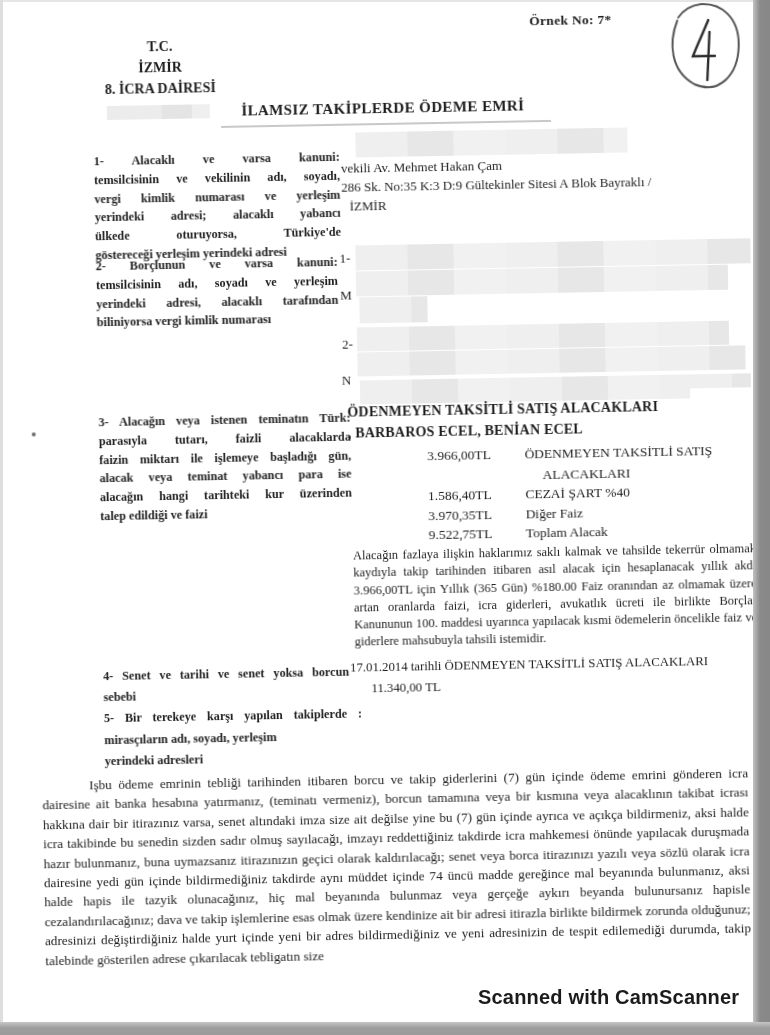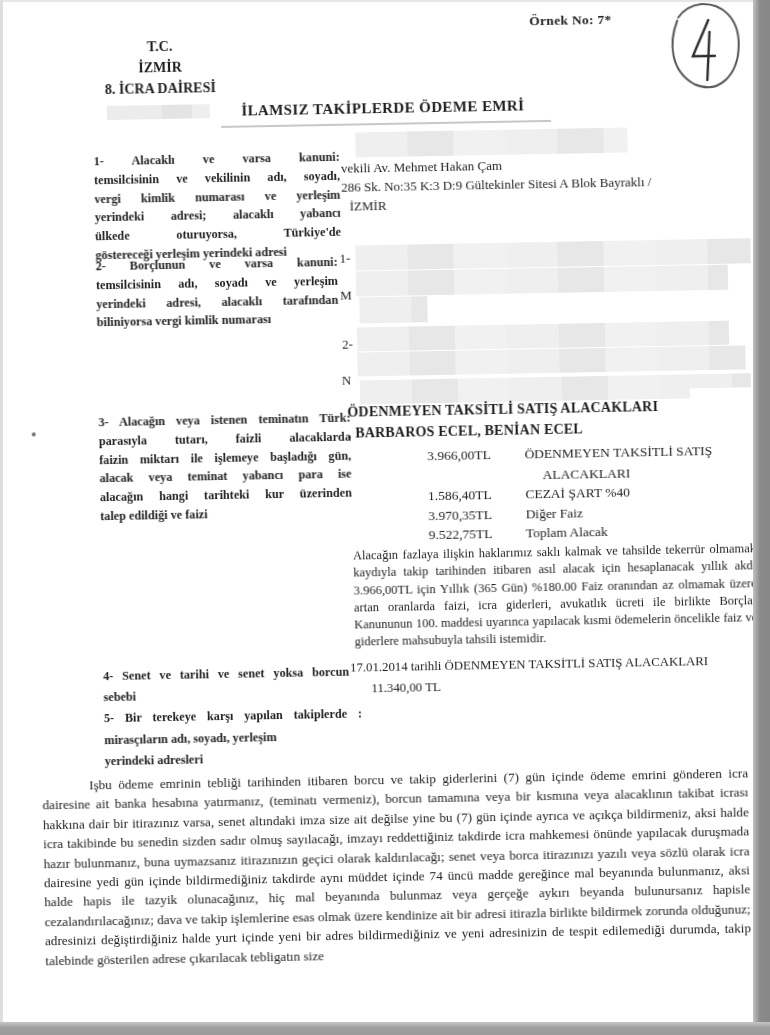--- a/index.html
+++ b/index.html
@@ -169,15 +169,16 @@
       <div class="jline">5- Bir terekeye karşı yapılan takiplerde  :</div>
       <div class="lline">mirasçıların adı, soyadı, yerleşim</div>
       <div class="lline">yerindeki adresleri</div>
     </div>
 
     <div class="abs notice">Işbu ödeme emrinin tebliği tarihinden itibaren borcu ve takip giderlerini (7) gün içinde ödeme emrini gönderen icra dairesine ait banka hesabına yatırmanız, (teminatı vermeniz), borcun tamamına veya bir kısmına veya alacaklının takibat icrası hakkına dair bir itirazınız varsa, senet altındaki imza size ait değilse yine bu (7) gün içinde ayrıca ve açıkça bildirmeniz, aksi halde icra takibinde bu senedin sizden sadır olmuş sayılacağı, imzayı reddettiğiniz takdirde icra mahkemesi önünde yapılacak duruşmada hazır bulunmanız, buna uymazsanız itirazınızın geçici olarak kaldırılacağı; senet veya borca itirazınızı yazılı veya sözlü olarak icra dairesine yedi gün içinde bildirmediğiniz takdirde aynı müddet içinde 74 üncü madde gereğince mal beyanında bulunmanız, aksi halde hapis ile tazyik olunacağınız, hiç mal beyanında bulunmaz veya gerçeğe aykırı beyanda bulunursanız hapisle cezalandırılacağınız; dava ve takip işlemlerine esas olmak üzere kendinize ait bir adresi itirazla birlikte bildirmek zorunda olduğunuz; adresinizi değiştirdiğiniz halde yurt içinde yeni bir adres bildirmediğiniz ve yeni adresinizin de tespit edilemediği durumda, takip talebinde gösterilen adrese çıkarılacak tebligatın size</div>
 
     <div class="abs dot"></div>
   </div>
 
+  <div class="camscanner">Scanned with CamScanner</div>
   <div class="edge-right"></div>
   <div class="edge-bottom"></div>
 </div>
 
 </body></html>

